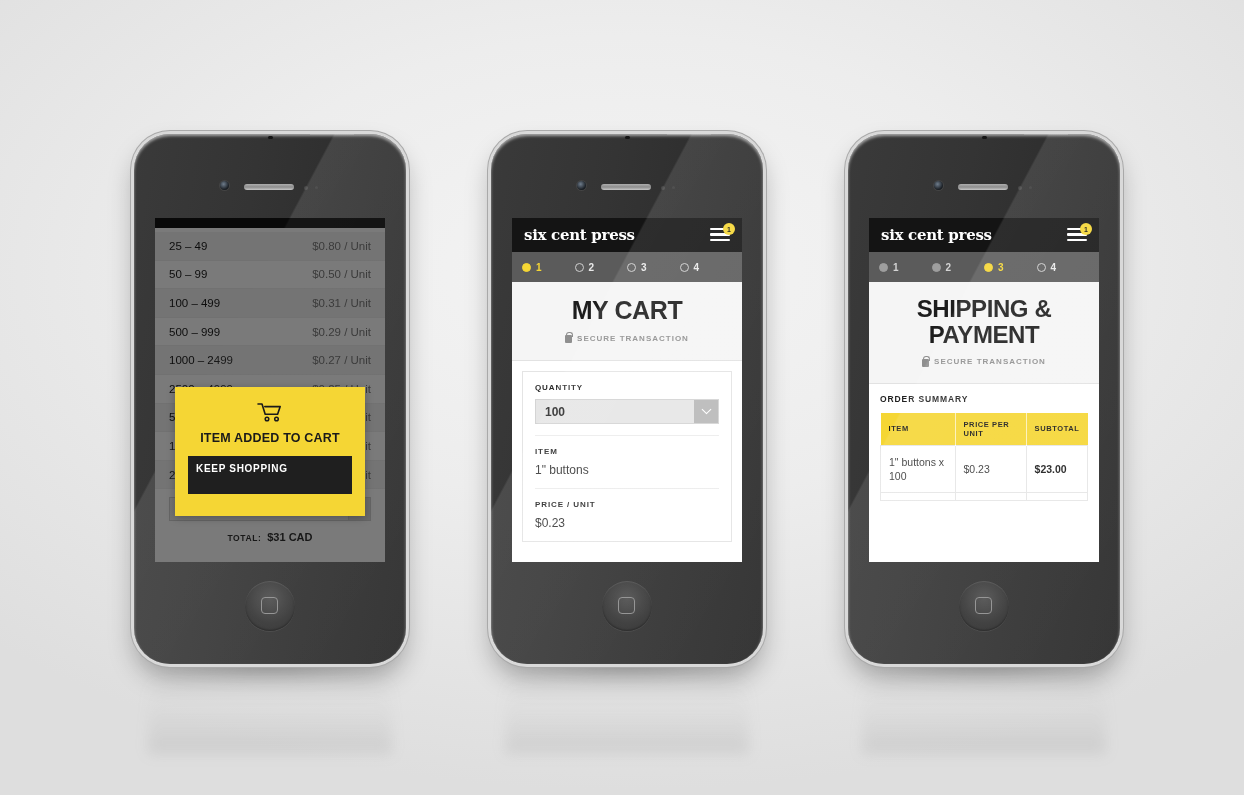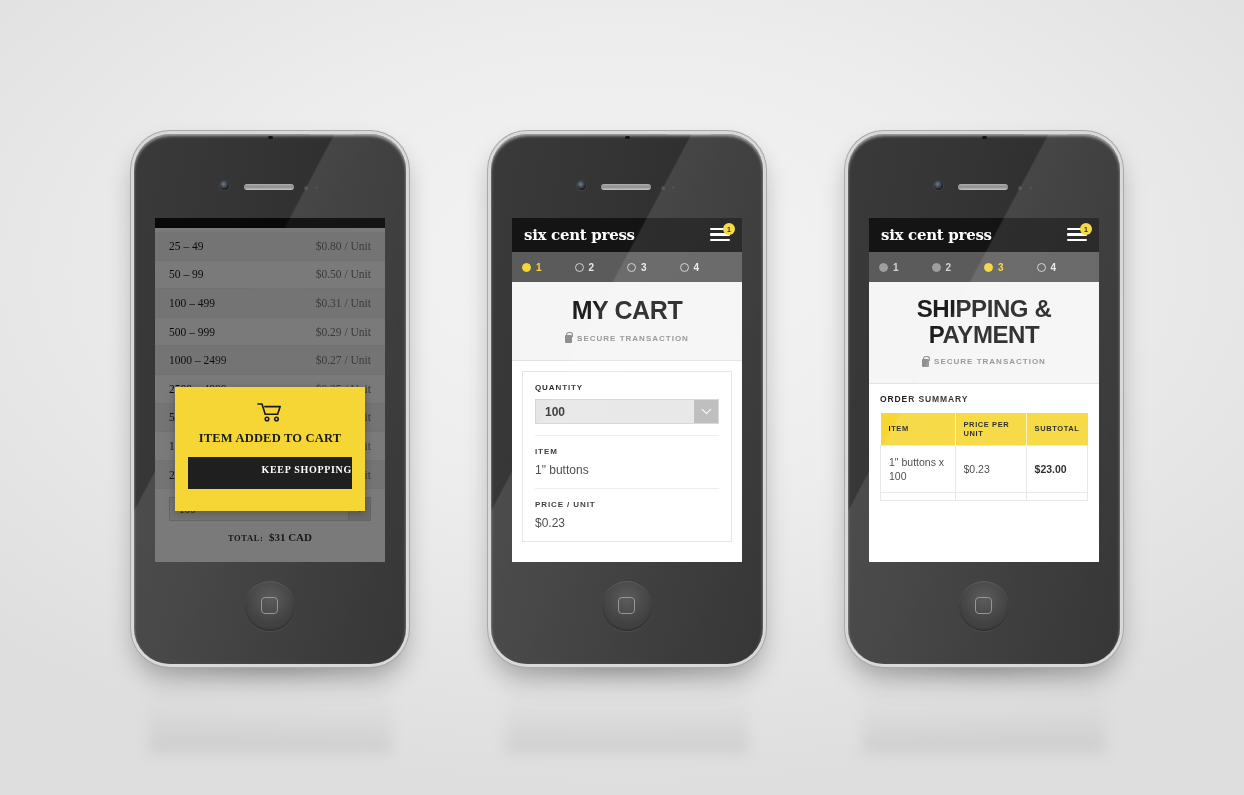--- a/index.html
+++ b/index.html
@@ -16,21 +16,21 @@
 
   .stage { position: absolute; inset: 0; }
 
   
   .phone {
     position: absolute;
     width: 272px;
     height: 530px;
     top: 134px;
   }
-  .phone.p1 { left: 134px; font-family: Liberation Serif, serif; }
+  .phone.p1 { left: 134px; }
   .phone.p2 { left: 491px; }
   .phone.p3 { left: 848px; }
 
   .phone-reflection {
     position: absolute;
     left: 14px;
     top: 528px;
     width: 244px;
     height: 92px;
     background: linear-gradient(to bottom, rgba(120,120,120,0.30), rgba(150,150,150,0.10) 45%, rgba(200,200,200,0) 88%);
@@ -329,26 +329,27 @@
   .modal-title {
     font-size: 12.5px;
     font-weight: 700;
     color: #1a1a1a;
     letter-spacing: 0.2px;
     margin-bottom: 11px;
   }
   .btn-dark, .btn-cream {
     display: block;
     width: 100%;
-    height: 32px;
+    height: 38px;
     line-height: 26px;
     font-size: 10px;
     font-weight: 700;
     letter-spacing: 0.7px;
-    text-align: right;
+    text-align: left;
+    padding-left: 8px;
   }
   .btn-dark { background: #1f1f1f; color: #ffffff; margin-bottom: 7px; }
   .btn-cream { background: #fcf6dd; color: #1f1f1f; }
 
   
   .cart-card {
     margin: 10px 10px 0;
     background: #ffffff;
     border: 1px solid #e4e4e4;
     padding: 0 12px;

